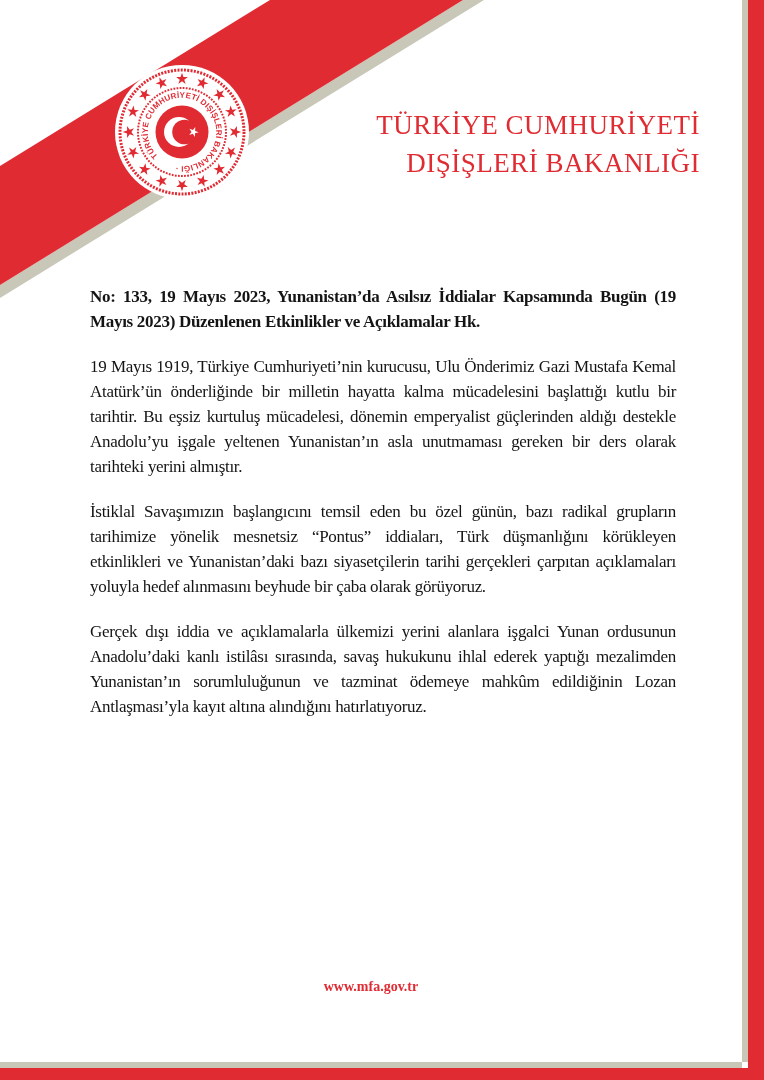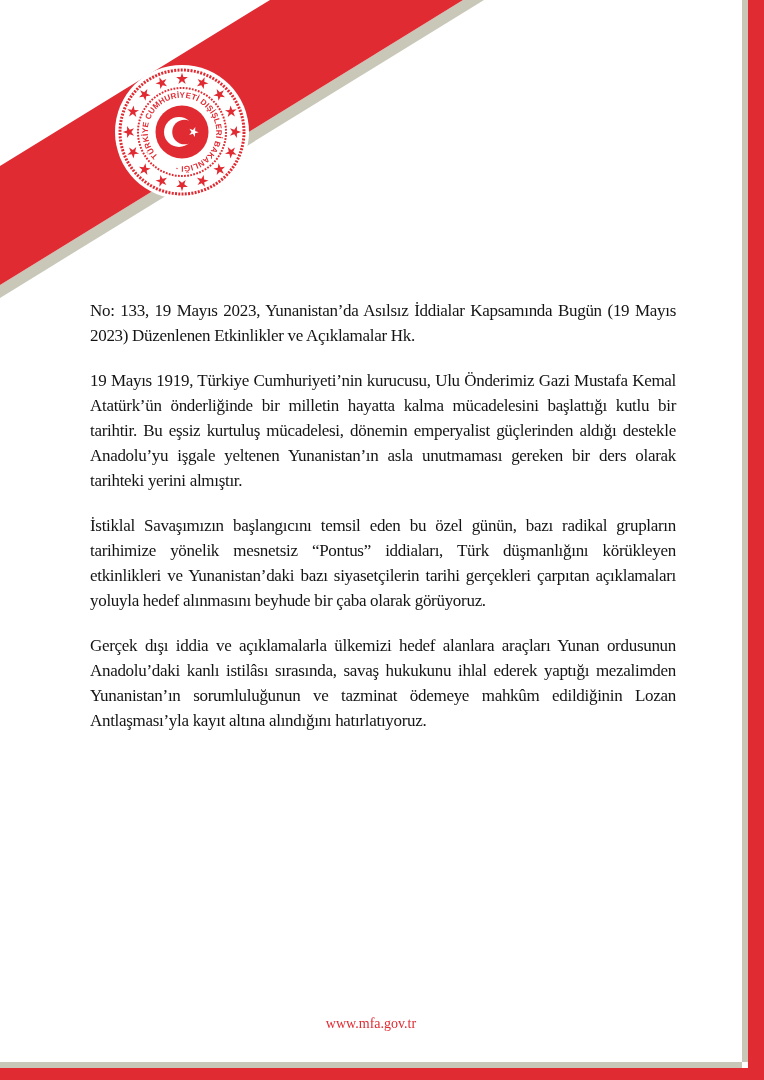--- a/index.html
+++ b/index.html
@@ -50,32 +50,33 @@
     top: 284px;
     width: 586px;
     color: var(--ink);
     font-size: 17px;
     line-height: 25px;
     letter-spacing: -0.3px;
     text-align: justify;
   }
   .doc-title {
     font-size: 17px;
-    font-weight: normal;
-    margin: 14px 0 20px 0;
+    font-weight: bold;
+    margin: 0 0 20px 0;
   }
   .body-para { margin: 20px 0 0 0; }
   .footer-text {
     position: absolute;
     left: 0;
-    top: 1016px;
+    top: 979px;
     width: 742px;
     text-align: center;
     color: var(--red);
     font-size: 14px;
+    font-weight: bold;
   }
   .right-bar-red {
     position: absolute; top: 0; right: 0;
     width: 16px; height: 100%;
     background: var(--red);
   }
   .right-bar-gray {
     position: absolute; top: 0; right: 16px;
     width: 6px; height: 1062px;
     background: var(--shadow);
@@ -130,26 +131,30 @@
       <text class="emblem-text"><textPath href="#circPath">TÜRKİYE CUMHURİYETİ DIŞİŞLERİ BAKANLIĞI ·</textPath></text>
       <circle cx="182" cy="132" r="26.5" fill="var(--red)"></circle>
       <g>
         <circle cx="179" cy="132" r="15" fill="#ffffff"></circle>
         <circle cx="184.5" cy="132" r="12.3" fill="var(--red)"></circle>
       </g>
       <use href="#star5" fill="#ffffff" transform="translate(193.5,132) rotate(20) scale(5.2)"></use>
     </g>
   </svg>
 
+  <div class="header-block">
+    <span>TÜRKİYE CUMHURİYETİ</span>
+    <span>DIŞİŞLERİ BAKANLIĞI</span>
+  </div>
 
   <div class="content">
     <p class="doc-title">No: 133, 19 Mayıs 2023, Yunanistan’da Asılsız İddialar Kapsamında Bugün (19 Mayıs 2023) Düzenlenen Etkinlikler ve Açıklamalar Hk.</p>
     <p class="body-para">19 Mayıs 1919, Türkiye Cumhuriyeti’nin kurucusu, Ulu Önderimiz Gazi Mustafa Kemal Atatürk’ün önderliğinde bir milletin hayatta kalma mücadelesini başlattığı kutlu bir tarihtir. Bu eşsiz kurtuluş mücadelesi, dönemin emperyalist güçlerinden aldığı destekle Anadolu’yu işgale yeltenen Yunanistan’ın asla unutmaması gereken bir ders olarak tarihteki yerini almıştır.</p>
     <p class="body-para">İstiklal Savaşımızın başlangıcını temsil eden bu özel günün, bazı radikal grupların tarihimize yönelik mesnetsiz “Pontus” iddiaları, Türk düşmanlığını körükleyen etkinlikleri ve Yunanistan’daki bazı siyasetçilerin tarihi gerçekleri çarpıtan açıklamaları yoluyla hedef alınmasını beyhude bir çaba olarak görüyoruz.</p>
-    <p class="body-para">Gerçek dışı iddia ve açıklamalarla ülkemizi hedef alanlara araçları Yunan ordusunun Anadolu’daki kanlı istilâsı sırasında, savaş hukukunu ihlal ederek yaptığı mezalimden Yunanistan’ın sorumluluğunun ve tazminat ödemeye mahkûm edildiğinin Lozan Antlaşması’yla kayıt altına alındığını hatırlatıyoruz.</p>
+    <p class="body-para">Gerçek dışı iddia ve açıklamalarla ülkemizi yerini alanlara işgalci Yunan ordusunun Anadolu’daki kanlı istilâsı sırasında, savaş hukukunu ihlal ederek yaptığı mezalimden Yunanistan’ın sorumluluğunun ve tazminat ödemeye mahkûm edildiğinin Lozan Antlaşması’yla kayıt altına alındığını hatırlatıyoruz.</p>
   </div>
 
   <div class="footer-text">www.mfa.gov.tr</div>
 
   <div class="right-bar-gray"></div>
   <div class="right-bar-red"></div>
   <div class="bottom-bar-gray"></div>
   <div class="bottom-bar-red"></div>
 
 </div>

